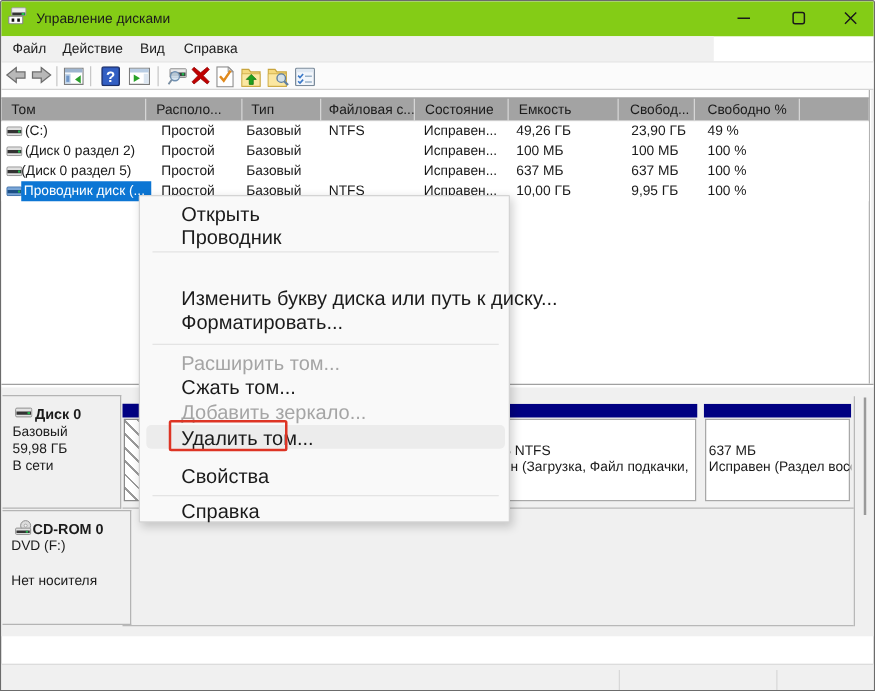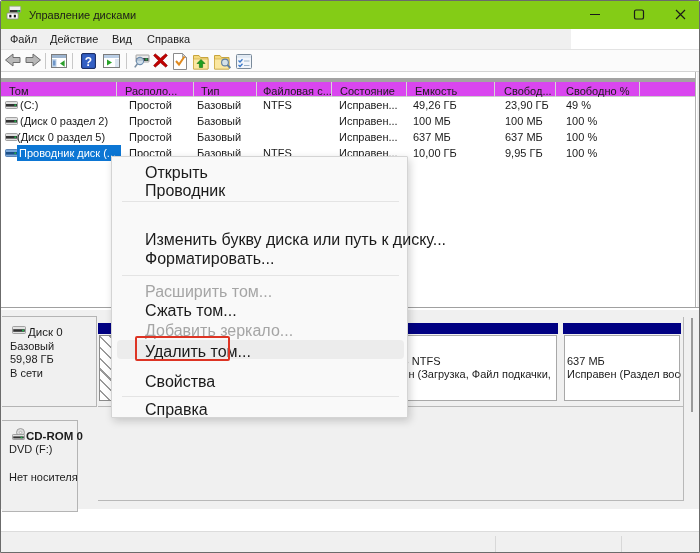--- a/index.html
+++ b/index.html
@@ -10,21 +10,21 @@
 #title{left:0;top:0;width:698px;height:28px;background:#84cc16}
 #titletext{left:28px;top:8px;font-size:11px;color:#1b1b1b}
 
 #menubar{left:0;top:28px;width:570px;height:20px;background:#f0f0f0}
 .mitem{position:absolute;top:4px;font-size:11px;color:#1b1b1b}
 
 #toolbar{left:0;top:48px;width:698px;height:23px;background:#fbfbfb;border-top:1px solid #e3e3e3;border-bottom:1px solid #d4d4d4}
 .tsep{position:absolute;top:3px;width:1px;height:16px;background:#c8c8c8}
 
 #list{left:0;top:71px;width:695px;height:235px;background:#fff;border-right:1px solid #b2b2b2}
-#lhead{left:0;top:6px;width:694px;height:19px;background:#d946ef;border-top:4px solid #a3a3a3;border-bottom:1px solid #cccccc}
+#lhead{left:0;top:6px;width:694px;height:19px;background:#a3a3a3;border-top:1px solid #a3a3a3;border-bottom:1px solid #cccccc}
 .hsep{position:absolute;top:0;width:1px;height:19px;background:#d6d6d6}
 .hcell{position:absolute;top:3px;font-size:11px;color:#1b1b1b;white-space:nowrap}
 .row{position:absolute;left:0;width:694px;height:16px;background:#fff}
 .cell{position:absolute;top:2px;font-size:11px;white-space:nowrap}
 .dico{position:absolute;left:4px;top:4px;width:13px;height:8px}
 
 #divider{left:0;top:306px;width:698px;height:3px;background:#fff;border-top:1px solid #a0a0a0}
 
 #graphic{left:0;top:309px;width:698px;height:199px;background:#f0f0f0}
 .dpanel{position:absolute;background:#f0f0f0}
@@ -210,21 +210,21 @@
   <div class="abs" style="left:696px;top:71px;width:2px;height:235px;background:#f0f0f0"></div>
   <div class="abs" id="divider"></div>
   <div class="abs" id="graphic">
 
     <div class="dpanel" style="left:1px;top:6px;width:95px;height:91px;border:1px solid #b4b4b4;border-left:none">
       <svg class="abs" style="left:10px;top:8px" width="14" height="10" viewBox="0 0 14 10">
         <rect x="0.5" y="1.5" width="13" height="7" rx="1" fill="#e2e2e2" stroke="#8e8e8e" stroke-width="0.8"></rect>
         <rect x="1.2" y="4.2" width="11.6" height="2.6" fill="#333"></rect>
         <rect x="10" y="4.6" width="2" height="1.8" fill="#22b14c"></rect>
       </svg>
-      <div class="ptxt" style="left:26px;top:9px;font-weight:normal;font-size:11.5px">Диск 0</div>
+      <div class="ptxt" style="left:26px;top:9px;font-weight:bold;font-size:11.5px">Диск 0</div>
       <div class="ptxt" style="left:8px;top:23px">Базовый</div>
       <div class="ptxt" style="left:8px;top:36px">59,98 ГБ</div>
       <div class="ptxt" style="left:8px;top:50px">В сети</div>
     </div>
 
     <div class="abs" style="left:97px;top:13px;width:255px;height:79px">
       <div class="navy" style="left:0;top:0;width:100%"></div>
       <div class="pbody" style="left:1px;top:12px;width:253px;height:66px;background:repeating-linear-gradient(45deg,#fff 0px,#fff 6px,#999 6px,#999 7.6px);border-color:#8a8a8a"></div>
     </div>
 
@@ -241,21 +241,21 @@
       <div class="pbody" style="left:1px;top:12px;width:116px;height:66px"></div>
       <div class="ptxt" style="left:4px;top:32px">637 МБ</div>
       <div class="ptxt" style="left:4px;top:45px">Исправен (Раздел восстановления)</div>
     </div>
     <div class="abs" style="left:97px;top:96px;width:585px;height:1px;background:#b8b8b8"></div>
     <div class="abs" style="left:97px;top:190px;width:585px;height:1px;background:#b8b8b8"></div>
     <div class="abs" style="left:682px;top:7px;width:1px;height:184px;background:#b8b8b8"></div>
 
     <div class="abs" style="left:690px;top:8px;width:2px;height:94px;background:#9a9a9a"></div>
 
-    <div class="dpanel" style="left:1px;top:110px;width:76px;height:92px;border:1px solid #b4b4b4;border-left:none">
+    <div class="dpanel" style="left:1px;top:98px;width:103px;height:92px;border:1px solid #b4b4b4;border-left:none">
       <svg class="abs" style="left:10px;top:7px" width="15" height="13" viewBox="0 0 15 13">
         <circle cx="8.5" cy="4.5" r="4" fill="#dcdcdc" stroke="#8e8e8e" stroke-width="0.8"></circle>
         <circle cx="8.5" cy="4.5" r="1.2" fill="#f6f6f6" stroke="#9a9a9a" stroke-width="0.6"></circle>
         <rect x="0.5" y="6.5" width="12" height="5" rx="0.8" fill="#e2e2e2" stroke="#8e8e8e" stroke-width="0.8"></rect>
         <rect x="1.2" y="8.4" width="10.6" height="2" fill="#333"></rect>
         <rect x="8.6" y="8.7" width="1.8" height="1.5" fill="#22b14c"></rect>
       </svg>
       <div class="ptxt" style="left:24px;top:9px;font-weight:bold;font-size:11.5px">CD-ROM 0</div>
       <div class="ptxt" style="left:7px;top:22px">DVD (F:)</div>
       <div class="ptxt" style="left:7px;top:50px">Нет носителя</div>

